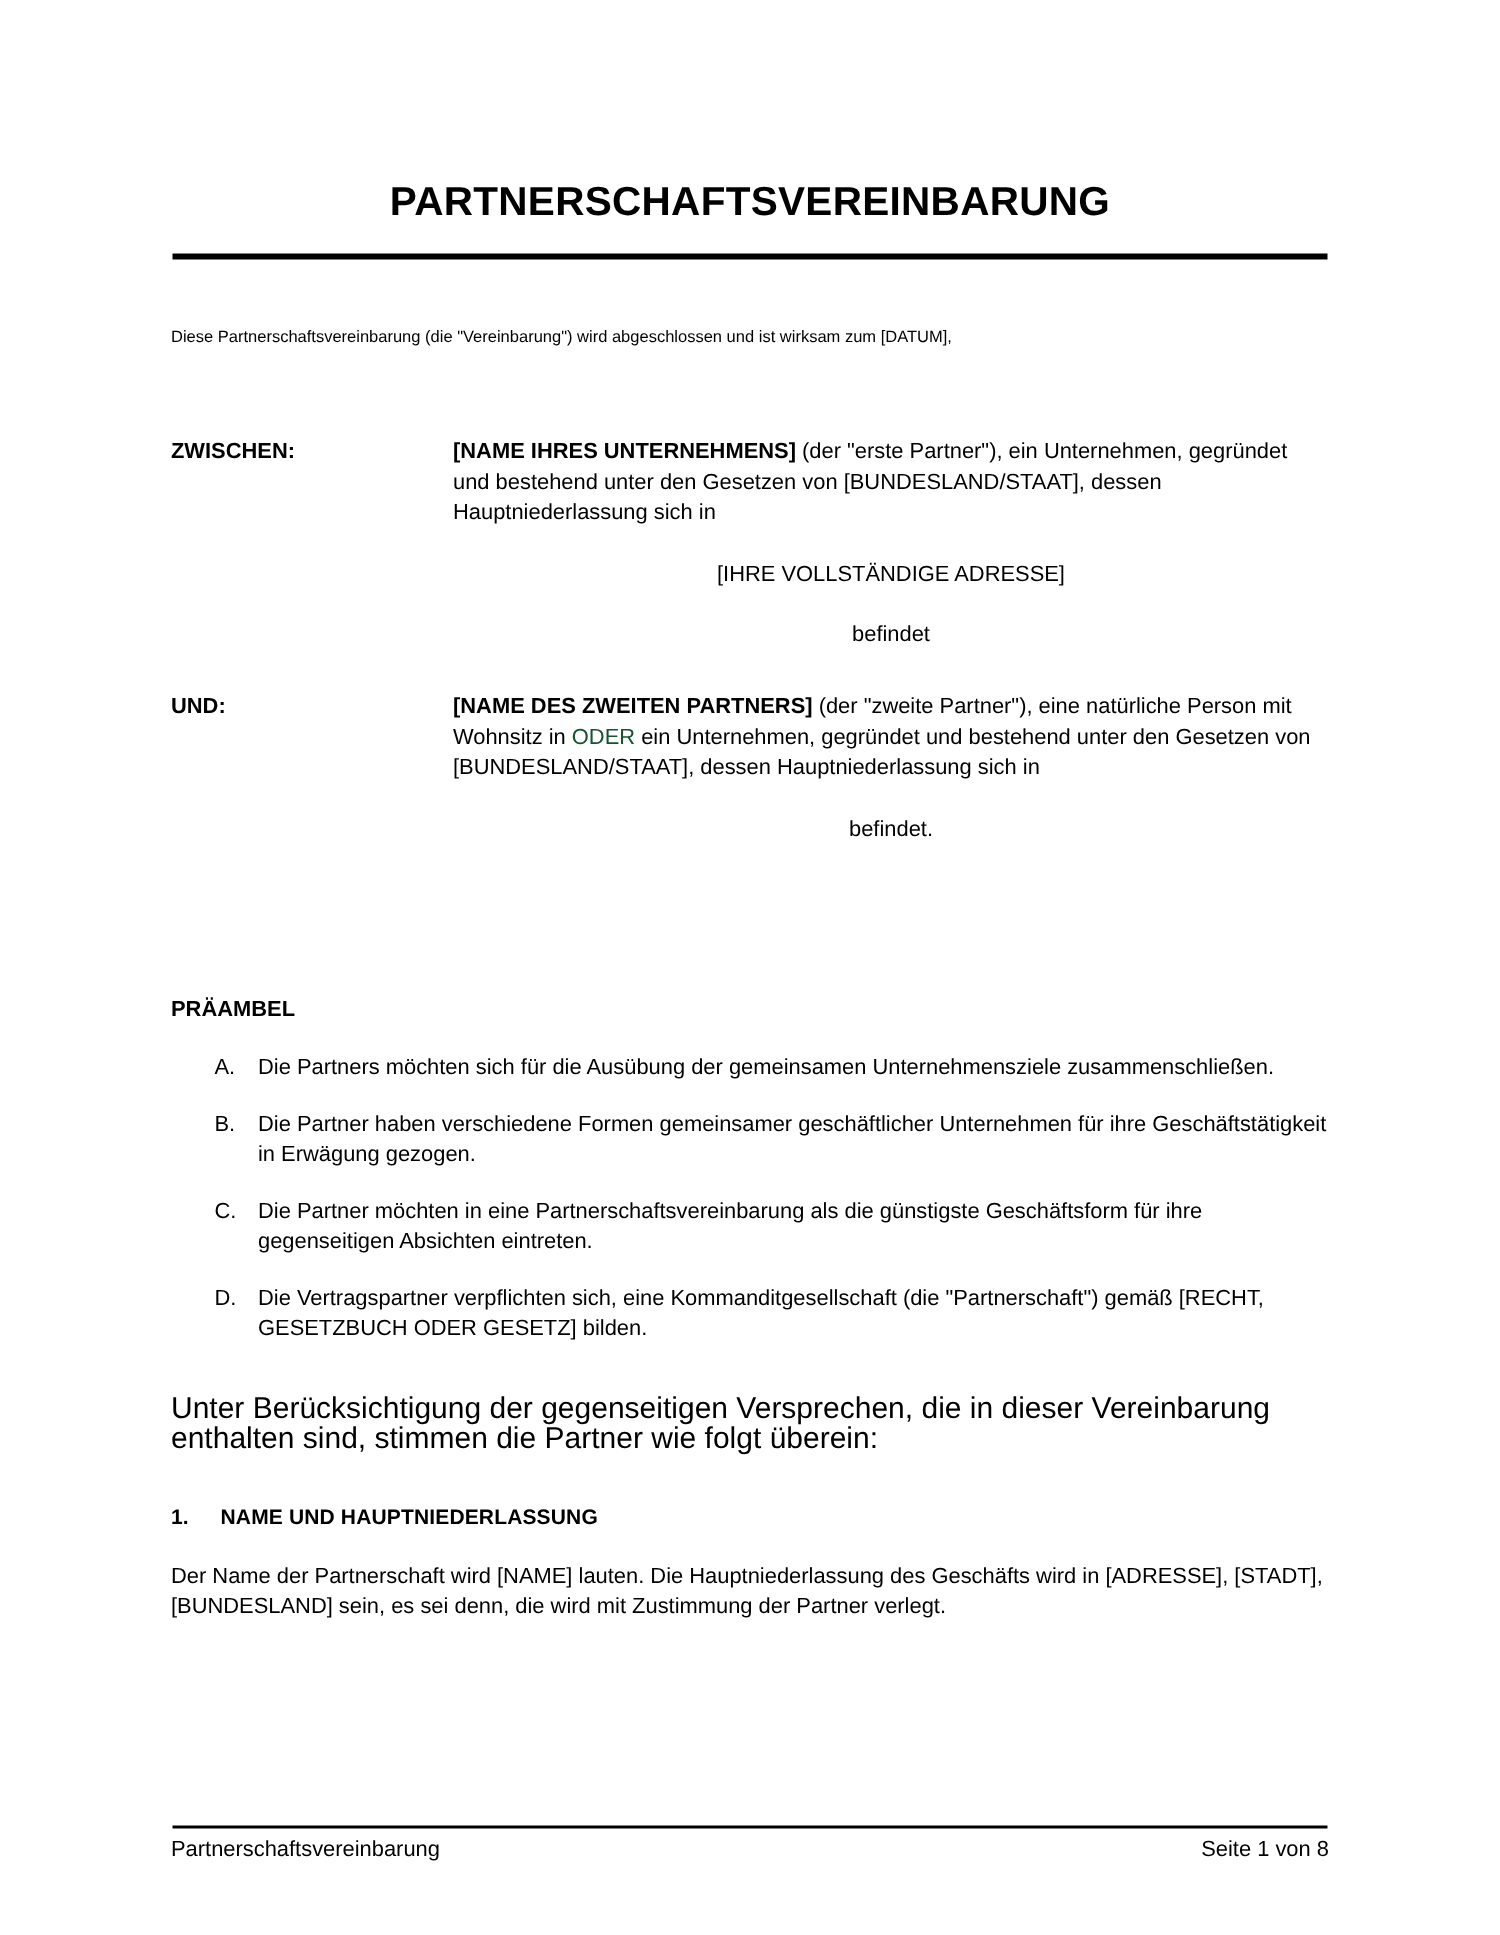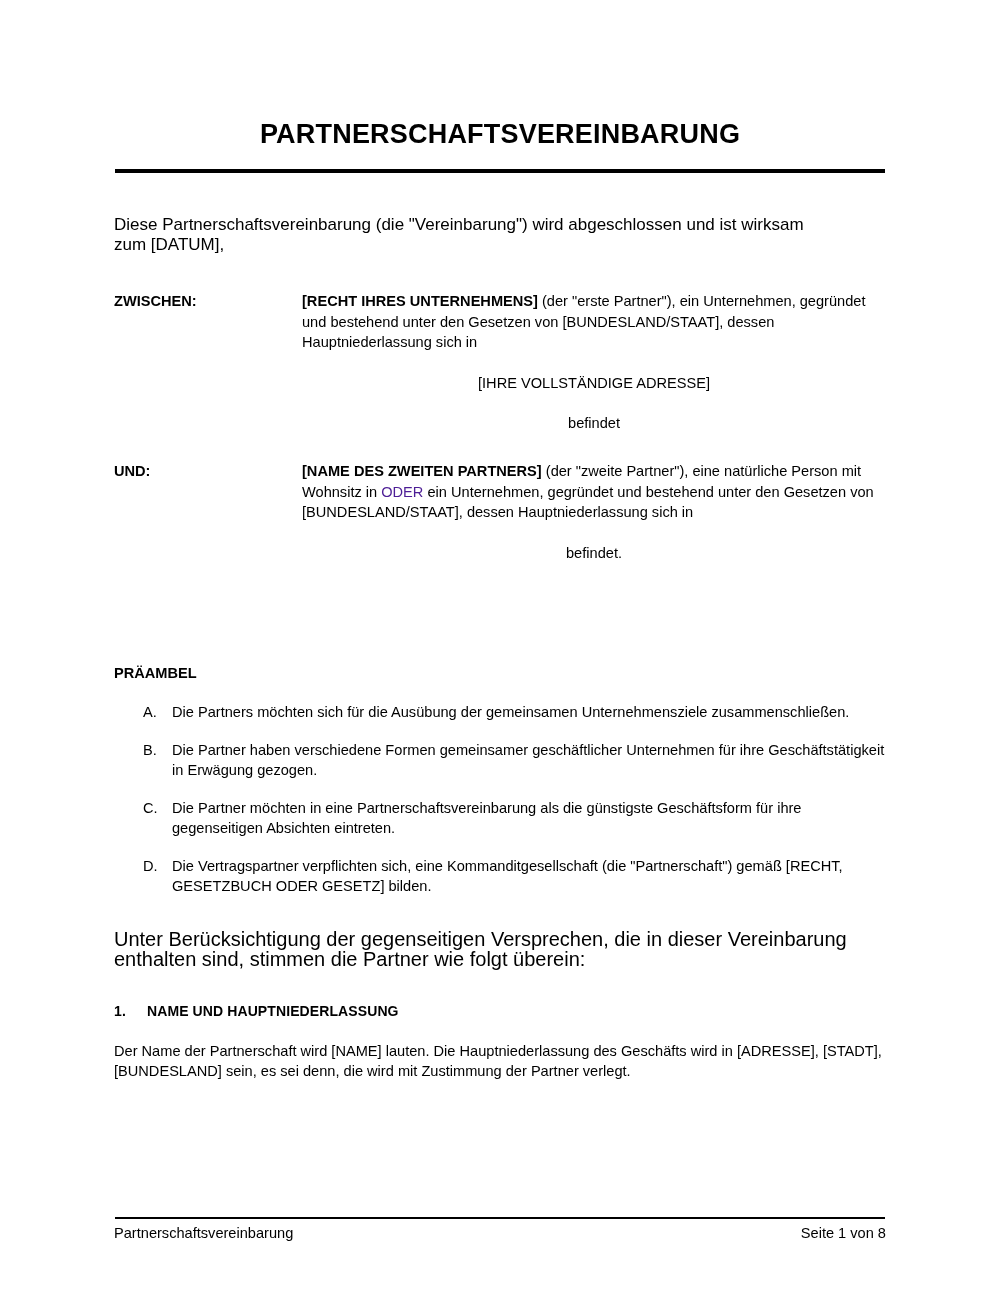--- a/index.html
+++ b/index.html
@@ -42,21 +42,21 @@
     width: 770px;
     height: 4px;
     background: #000000;
   }
   
   .intro {
     position: absolute;
     left: 114px;
     top: 203px;
     width: 716px;
-    font-size: 17px;
+    font-size: 11px;
     line-height: 20px;
   }
   
   .party {
     position: absolute;
     left: 114px;
     width: 772px;
     font-size: 14.6px;
     line-height: 20.5px;
   }
@@ -71,21 +71,21 @@
     font-weight: bold;
     font-size: 14.6px;
   }
   .party-body {
     margin-left: 188px;
     width: 584px;
   }
   .party-body .blk { margin: 0; }
   .party-body .blk + .blk { margin-top: 20px; text-align: center; }
   .strong { font-weight: bold; }
-  .muted  { color: #4c1d95; }
+  .muted  { color: #14532d; }
 
   
   .preamble-heading {
     position: absolute;
     left: 114px;
     top: 653px;
     font-size: 14.6px;
     font-weight: bold;
   }
   .recitals {
@@ -163,21 +163,21 @@
 <div class="page">
 
   <div class="doc-title">PARTNERSCHAFTSVEREINBARUNG</div>
   <div class="title-rule"></div>
 
   <div class="intro">Diese Partnerschaftsvereinbarung (die "Vereinbarung") wird abgeschlossen und ist wirksam zum [DATUM],</div>
 
   <div class="party zwischen">
     <div class="party-label">ZWISCHEN:</div>
     <div class="party-body">
-      <p class="blk"><span class="strong">[RECHT IHRES UNTERNEHMENS]</span><span> (der "erste Partner"), ein Unternehmen, gegründet und bestehend unter den Gesetzen von [BUNDESLAND/STAAT], dessen Hauptniederlassung sich in</span></p>
+      <p class="blk"><span class="strong">[NAME IHRES UNTERNEHMENS]</span><span> (der "erste Partner"), ein Unternehmen, gegründet und bestehend unter den Gesetzen von [BUNDESLAND/STAAT], dessen Hauptniederlassung sich in</span></p>
       <p class="blk">[IHRE VOLLSTÄNDIGE ADRESSE]</p>
       <p class="blk">befindet</p>
     </div>
   </div>
 
   <div class="party und">
     <div class="party-label">UND:</div>
     <div class="party-body">
       <p class="blk"><span class="strong">[NAME DES ZWEITEN PARTNERS]</span><span> (der "zweite Partner"), eine natürliche Person mit Wohnsitz in </span><span class="muted">ODER</span><span> ein Unternehmen, gegründet und bestehend unter den Gesetzen von [BUNDESLAND/STAAT], dessen Hauptniederlassung sich in</span></p>
       <p class="blk">befindet.</p>

